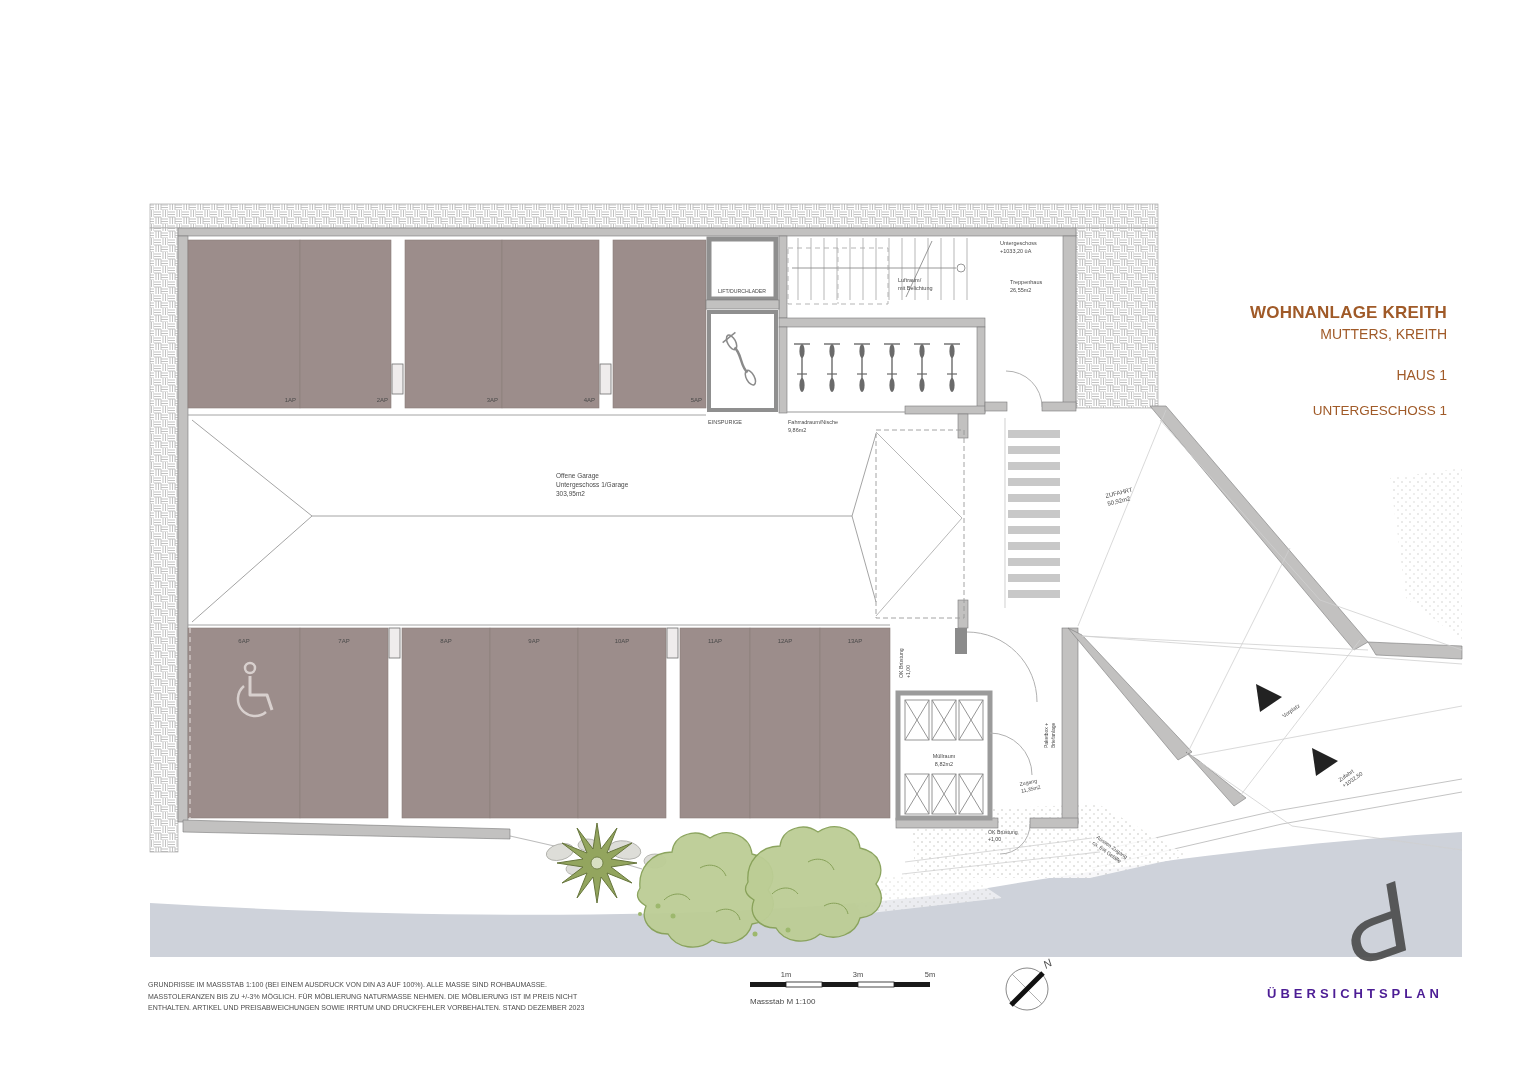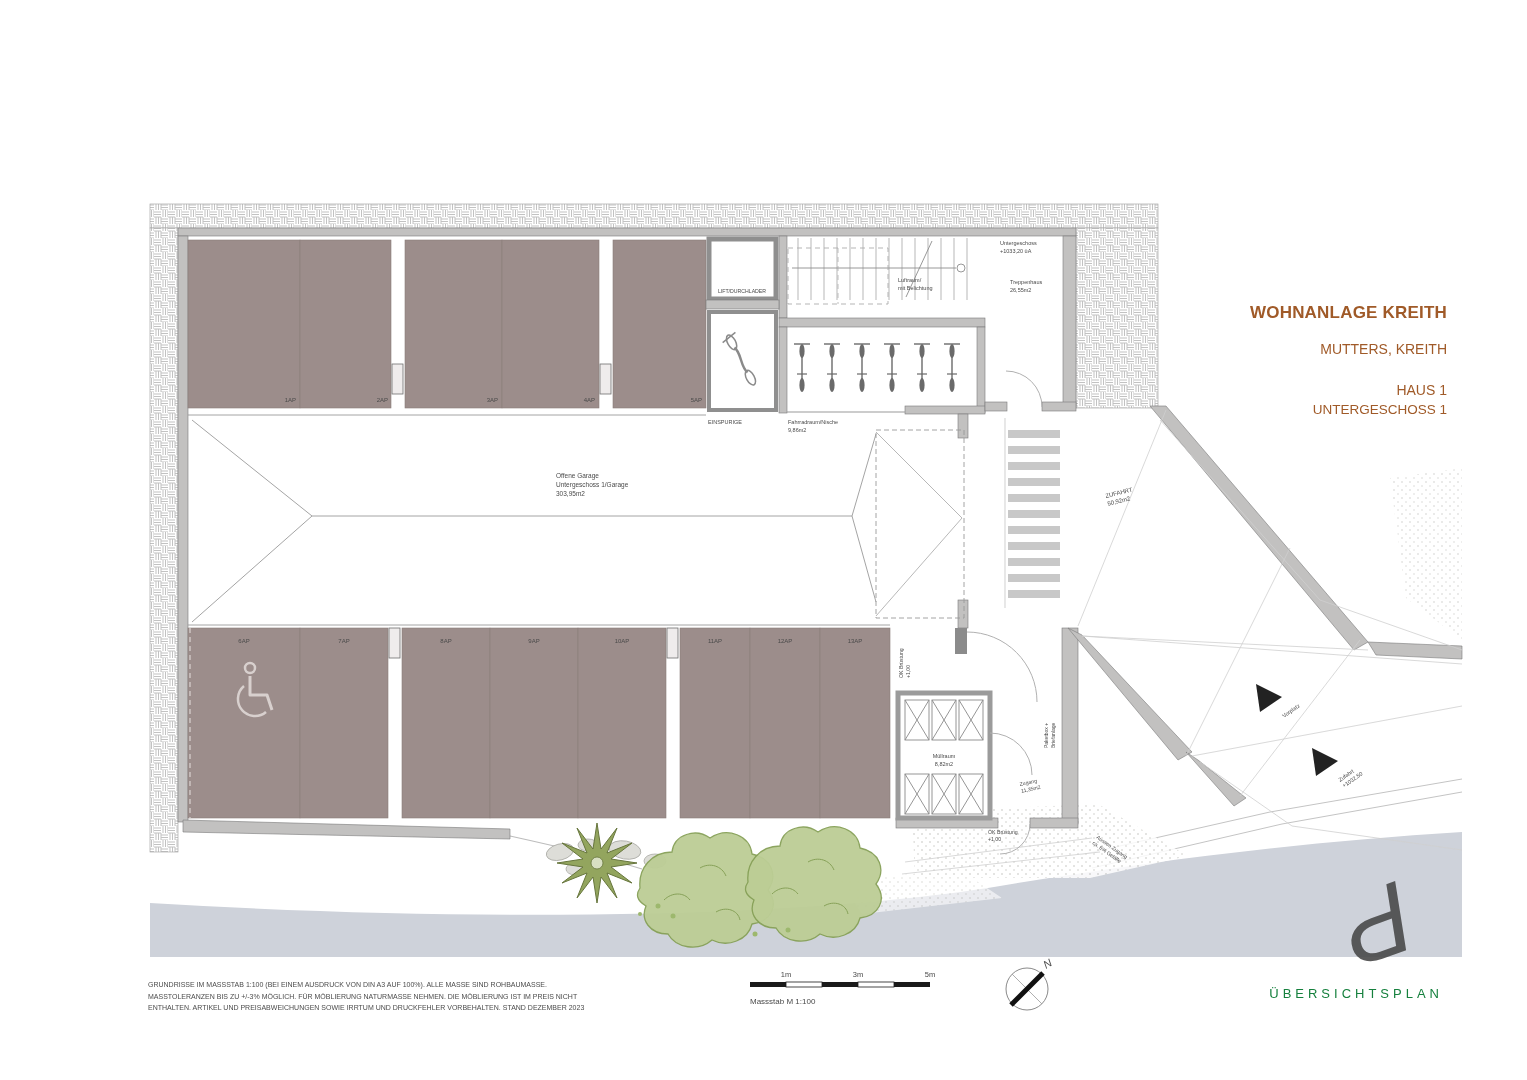--- a/index.html
+++ b/index.html
@@ -6,24 +6,24 @@
   #canvas{position:relative;width:1527px;height:1080px;background:#ffffff;overflow:hidden;
           font-family:"Liberation Sans",sans-serif;}
   #plan-svg{position:absolute;left:0;top:0;}
   .overlay{position:absolute;}
   .logo{left:1118px;top:96px;width:345px;text-align:center;color:#a1886a;}
   .logo-main{font-size:41px;font-weight:300;letter-spacing:0.52em;margin-left:0.3em;white-space:nowrap;}
   .logo-main sup{font-size:11px;color:#bdad97;letter-spacing:0;margin-left:-14px;vertical-align:28px;}
   .logo-sub{font-size:12.5px;letter-spacing:0.95em;margin-left:0.9em;color:#b5a695;margin-top:9px;}
   .project{right:80px;top:303px;text-align:right;color:#a05a28;}
   .project-title{font-weight:bold;font-size:17px;letter-spacing:0.2px;}
-  .project-loc{font-size:14px;margin-top:18px;}
+  .project-loc{font-size:14px;margin-top:3px;}
   .project-haus{font-size:14px;margin-top:25px;}
-  .project-floor{font-size:13.5px;margin-top:4px;}
-  .plan-type{right:84px;top:986px;font-size:13px;font-weight:normal;letter-spacing:4px;color:#15803d;}
+  .project-floor{font-size:13.5px;margin-top:20px;}
+  .plan-type{right:84px;top:986px;font-size:13px;font-weight:bold;letter-spacing:4px;color:#4c1d95;}
   .disclaimer{left:148px;top:979px;width:480px;font-size:7px;line-height:11.5px;color:#4b4b4b;}
   svg text{font-family:"Liberation Sans",sans-serif;fill:#4a4a4a;}
 </style>
 </head>
 <body>
 
 <div id="canvas">
 
 <svg id="plan-svg" width="1527" height="1080" viewBox="0 0 1527 1080">
   <defs>

